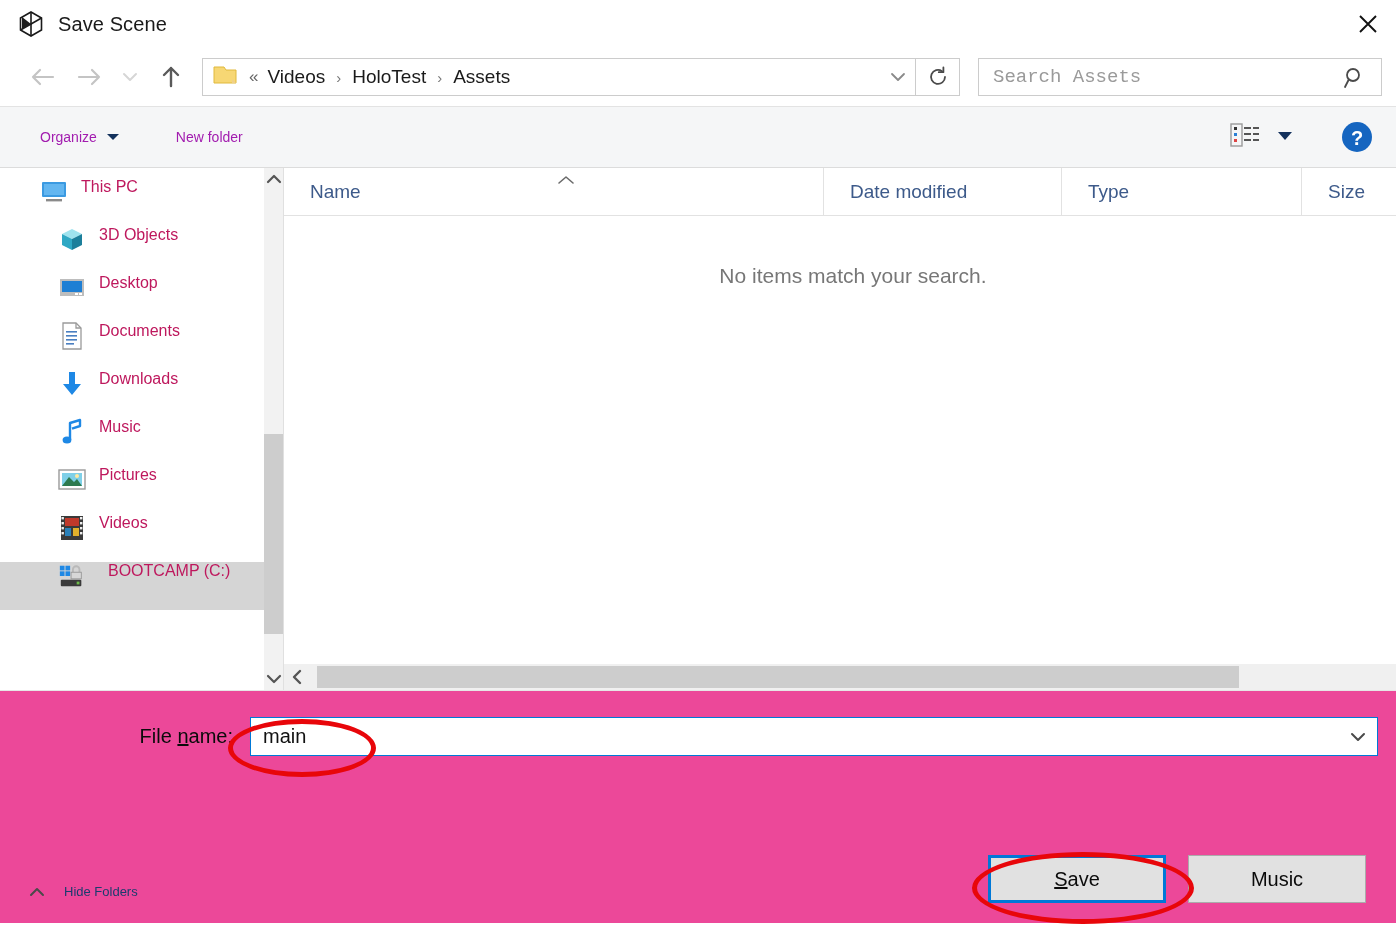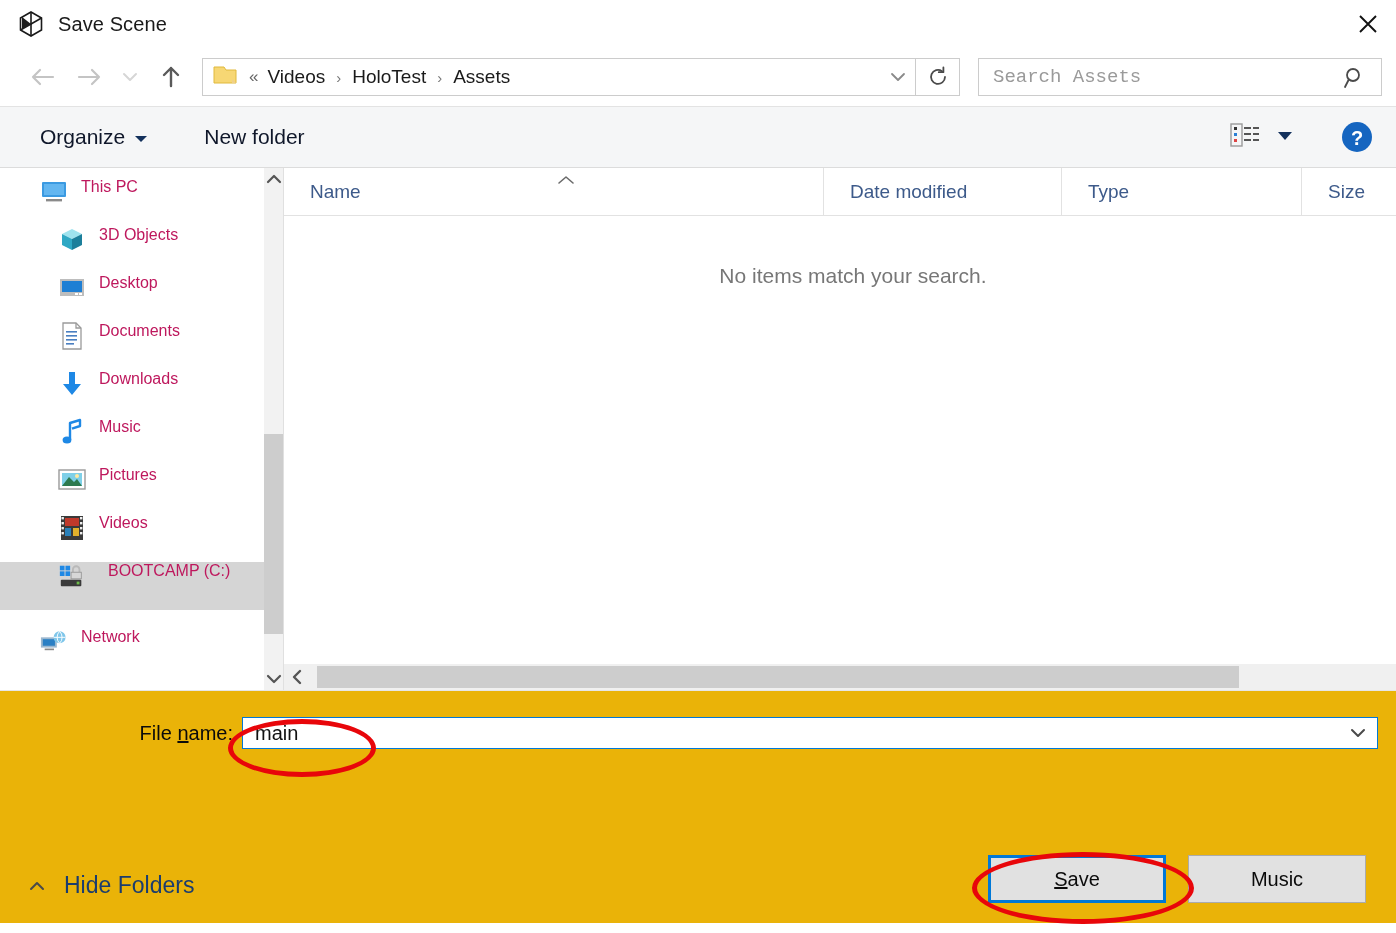--- a/index.html
+++ b/index.html
@@ -104,22 +104,22 @@
   
   .cmdbar {
     height: 62px;
     background: #f5f6f7;
     border-top: 1px solid #e3e3e3;
     border-bottom: 1px solid #dcdcdc;
     display: flex; align-items: center;
     padding: 0 22px 0 30px;
   }
   .cmd-item {
-    font-size: 21px;
-    color: #0f172a;
+    font-size: 14px;
+    color: #a21caf;
     display: flex; align-items: center;
     cursor: pointer;
     padding: 6px 10px;
   }
   .cmd-caret { margin-left: 9px; }
   .cmd-spacer { flex: 1 1 auto; }
   .view-ico-wrap { display:flex; align-items:center; cursor:pointer; padding: 4px 6px; }
   .view-caret { margin-left: 16px; }
   .help-btn { margin-left: 40px; cursor: pointer; display:flex; }
 
@@ -229,21 +229,21 @@
   .hthumb {
     position: absolute;
     left: 33px; width: 922px; top: 2px; height: 22px;
     background: #cdcdcd;
     cursor: pointer;
   }
   .hscroll .arw.right { position:absolute; right: 2px; top:0; }
 
   
   .footer {
-    background: #eab308;
+    background: #ec4899;
     height: 233px;
     position: relative;
     border-top: 1px solid #e6e6e6;
   }
   .formrow {
     display: flex; align-items: center;
     position: absolute; left: 0; right: 18px;
   }
   .formrow.r1 { top: 26px; }
   .formrow.r2 { top: 78px; }
@@ -251,25 +251,26 @@
     width: 242px;
     text-align: right;
     padding-right: 9px;
     font-size: 20px;
     color: #0b0b0b;
     flex: 0 0 auto;
   }
   .flabel u { text-decoration: underline; }
   .fname-field {
     flex: 1 1 auto;
-    height: 32px;
+    height: 39px;
     border: 1px solid #0078d7;
     background: #ffffff;
     display: flex; align-items: center;
     position: relative;
+    margin-left: 8px;
   }
   .fname-field input {
     border: none; outline: none;
     font-family: "Liberation Sans", sans-serif;
     font-size: 20px; color: #111;
     background: transparent;
     padding-left: 12px;
     width: 100%;
   }
   .ftype-field {
@@ -288,21 +289,21 @@
     position: absolute; right: 10px; top: 50%;
     transform: translateY(-50%);
     display: flex;
     cursor: pointer;
   }
 
   .hidefolders {
     position: absolute;
     left: 28px; bottom: 24px;
     display: flex; align-items: center;
-    font-size: 23px; color: #1b3c6e;
+    font-size: 13px; color: #1b3c6e;
     cursor: pointer;
   }
   .hidefolders .chev { margin-right: 18px; display:flex; }
 
   .btnrow {
     position: absolute;
     right: 30px; bottom: 20px;
     display: flex; align-items: center;
     gap: 22px;
   }
@@ -574,32 +575,20 @@
           <rect x="14" y="9" width="11" height="7" fill="#d7d7d7" stroke="#9a9a9a" stroke-width="1"></rect>
           <rect x="3" y="17" width="22" height="7" rx="1" fill="#3a3a3a"></rect>
           <rect x="20" y="19" width="3" height="3" fill="#6dbb4a"></rect>
         </svg>
       </span>
       <span>BOOTCAMP (C:)</span>
     </div>
 
     <div class="nav-gap"></div>
 
-    <div class="nav-item root">
-      <span class="nav-ico">
-        <svg width="30" height="26" viewBox="0 0 30 26">
-          <rect x="1" y="8" width="17" height="11" fill="#9ab7cf"></rect>
-          <rect x="3" y="10" width="13" height="7" fill="#2a7fc4"></rect>
-          <rect x="5" y="20" width="10" height="1.8" fill="#8a8a8a"></rect>
-          <circle cx="21" cy="8" r="6.4" fill="#7fc6ea"></circle>
-          <path d="M14.6 8 H27.4 M21 1.6 a9 9 0 0 1 0 12.8 a9 9 0 0 1 0 -12.8" fill="none" stroke="#ffffff" stroke-width="1"></path>
-        </svg>
-      </span>
-      <span>Network</span>
-    </div>
 
     <div class="vscroll">
       <div class="arw">
         <svg width="16" height="12" viewBox="0 0 16 12">
             <path d="M2 9 L8 3 L14 9" stroke="#555" stroke-width="2.2" fill="none" stroke-linecap="round" stroke-linejoin="round"></path>
           </svg>
       </div>
       <div class="vthumb"></div>
       <div class="arw bot">
         <svg width="16" height="12" viewBox="0 0 16 12">

